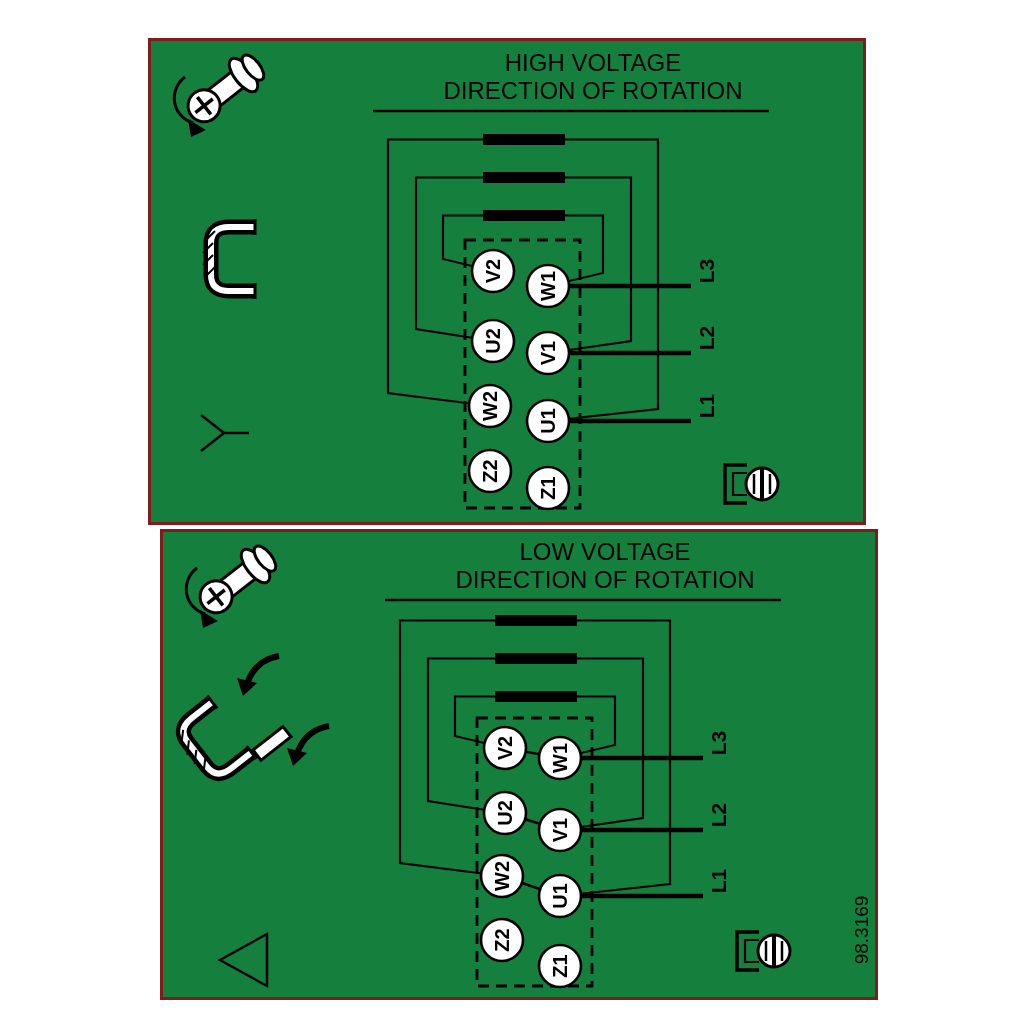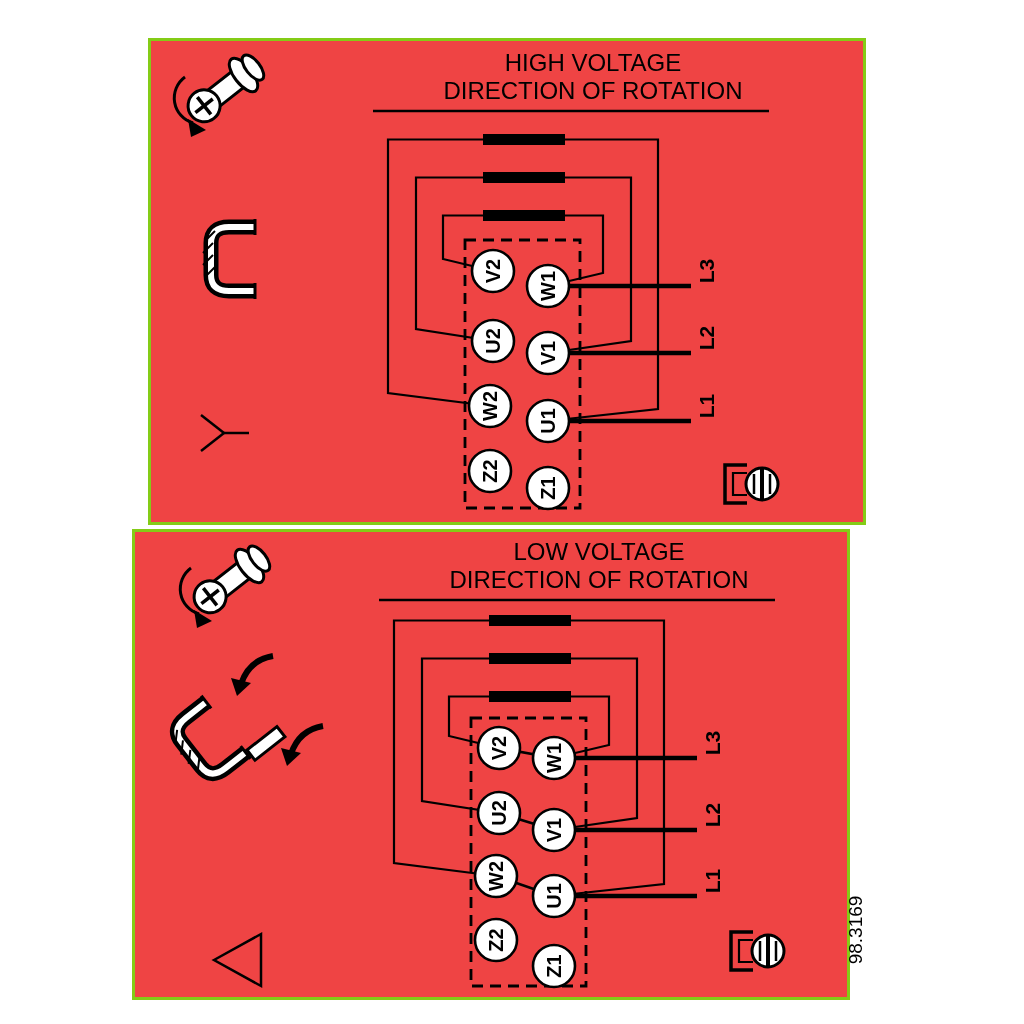--- a/index.html
+++ b/index.html
@@ -2,24 +2,24 @@
 <html><head>
 <meta charset="utf-8">
 <style>
   html,body { margin:0; padding:0; background:#ffffff; }
   #stage {
     position:relative; width:1024px; height:1024px; background:#ffffff;
     font-family:"Liberation Sans", sans-serif;
   }
   .panel {
     position:absolute; box-sizing:border-box;
-    border:3px solid #84cc16; background:#ef4444;
+    border:3px solid #7f1d1d; background:#15803d;
   }
   #panel-high { left:148px; top:38px;  width:718px; height:487px; }
-  #panel-low  { left:132px; top:529px; width:718px; height:471px;padding-left:22px; }
+  #panel-low  { left:160px; top:529px; width:718px; height:471px; }
   svg { display:block; }
   text { fill:#000; font-family:"Liberation Sans", sans-serif; }
   .title  { font-size:24px; }
   .tlabel { font-size:20px; font-weight:bold; }
   .llabel { font-size:21px; font-weight:bold; }
   .dnum   { font-size:19px; }
   .term   { fill:#fff; stroke:#000; stroke-width:2.6; }
 </style>
 </head>
 <body>

